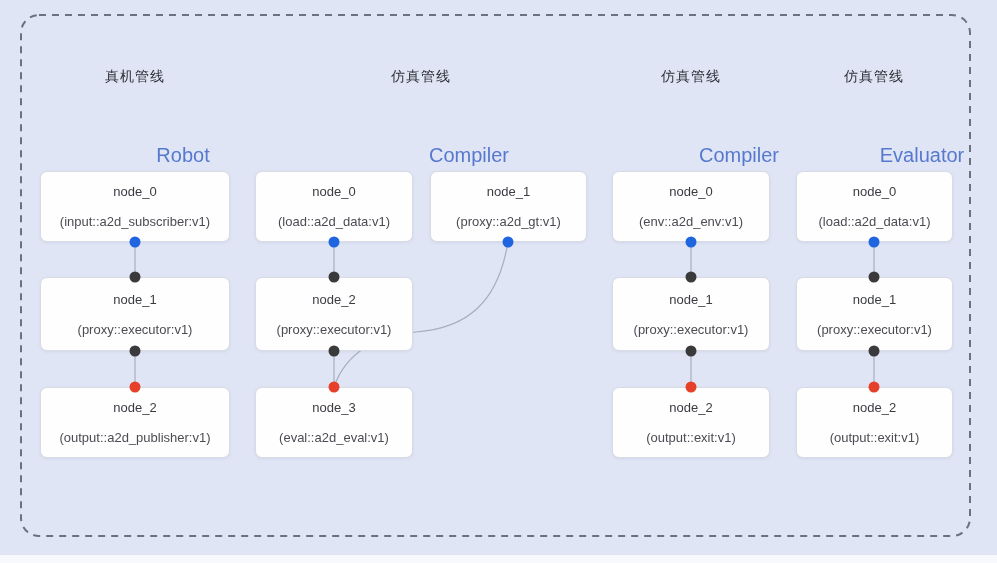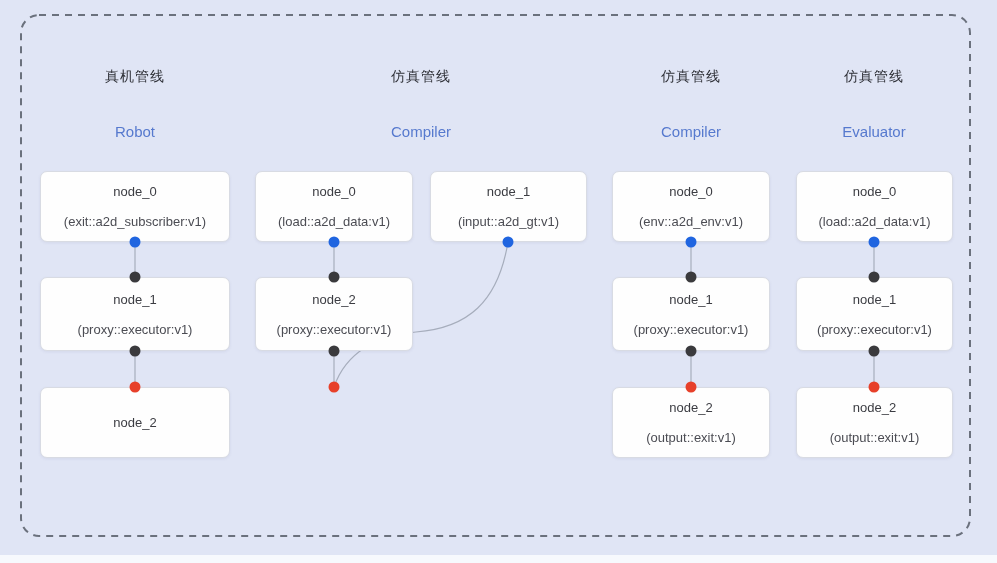--- a/index.html
+++ b/index.html
@@ -15,22 +15,22 @@
   svg.layer{position:absolute;left:0;top:0;z-index:1;}
   svg.dots-layer{z-index:3;pointer-events:none;}
   .hdr-zh{
     position:absolute;transform:translateX(-50%);
     font-size:14px;font-weight:400;color:#2e3037;
     line-height:20px;top:66px;z-index:2;white-space:nowrap;
     letter-spacing:1px;
   }
   .hdr-en{
     position:absolute;transform:translateX(-50%);
-    font-size:15px;font-weight:400;color:#5679ce;
-    line-height:24px;top:120px;z-index:2;white-space:nowrap;
+    font-size:20px;font-weight:400;color:#5679ce;
+    line-height:24px;top:143px;z-index:2;white-space:nowrap;margin-left:48px;
   }
   .node{
     position:absolute;z-index:2;box-sizing:border-box;
     background:#fefefe;border:1px solid #d8dbe3;border-radius:7px;
     box-shadow:0 1px 3px rgba(60,70,110,0.08);
     display:flex;flex-direction:column;align-items:center;justify-content:center;
     gap:15px;
   }
   .node-title{font-size:13px;color:#3b3c42;line-height:15px;}
   .node-subtitle{font-size:13px;color:#4b4c53;line-height:15px;white-space:nowrap;}
@@ -71,41 +71,46 @@
   <div class="hdr-zh" style="left:691px">仿真管线</div>
   <div class="hdr-zh" style="left:874px">仿真管线</div>
 
   <div class="hdr-en" style="left:135px">Robot</div>
   <div class="hdr-en" style="left:421px">Compiler</div>
   <div class="hdr-en" style="left:691px">Compiler</div>
   <div class="hdr-en" style="left:874px">Evaluator</div>
 
   <div class="node c0 r0">
     <div class="node-title">node_0</div>
-    <div class="node-subtitle">(exit::a2d_subscriber:v1)</div>
+    <div class="node-subtitle">(input::a2d_subscriber:v1)</div>
   </div>
   <div class="node c0 r1">
     <div class="node-title">node_1</div>
     <div class="node-subtitle">(proxy::executor:v1)</div>
   </div>
   <div class="node c0 r2">
     <div class="node-title">node_2</div>
+    <div class="node-subtitle">(output::a2d_publisher:v1)</div>
   </div>
 
   <div class="node c1a r0">
     <div class="node-title">node_0</div>
     <div class="node-subtitle">(load::a2d_data:v1)</div>
   </div>
   <div class="node c1b r0">
     <div class="node-title">node_1</div>
-    <div class="node-subtitle">(input::a2d_gt:v1)</div>
+    <div class="node-subtitle">(proxy::a2d_gt:v1)</div>
   </div>
   <div class="node c1a r1">
     <div class="node-title">node_2</div>
     <div class="node-subtitle">(proxy::executor:v1)</div>
+  </div>
+  <div class="node c1a r2">
+    <div class="node-title">node_3</div>
+    <div class="node-subtitle">(eval::a2d_eval:v1)</div>
   </div>
 
   <div class="node c2 r0">
     <div class="node-title">node_0</div>
     <div class="node-subtitle">(env::a2d_env:v1)</div>
   </div>
   <div class="node c2 r1">
     <div class="node-title">node_1</div>
     <div class="node-subtitle">(proxy::executor:v1)</div>
   </div>

